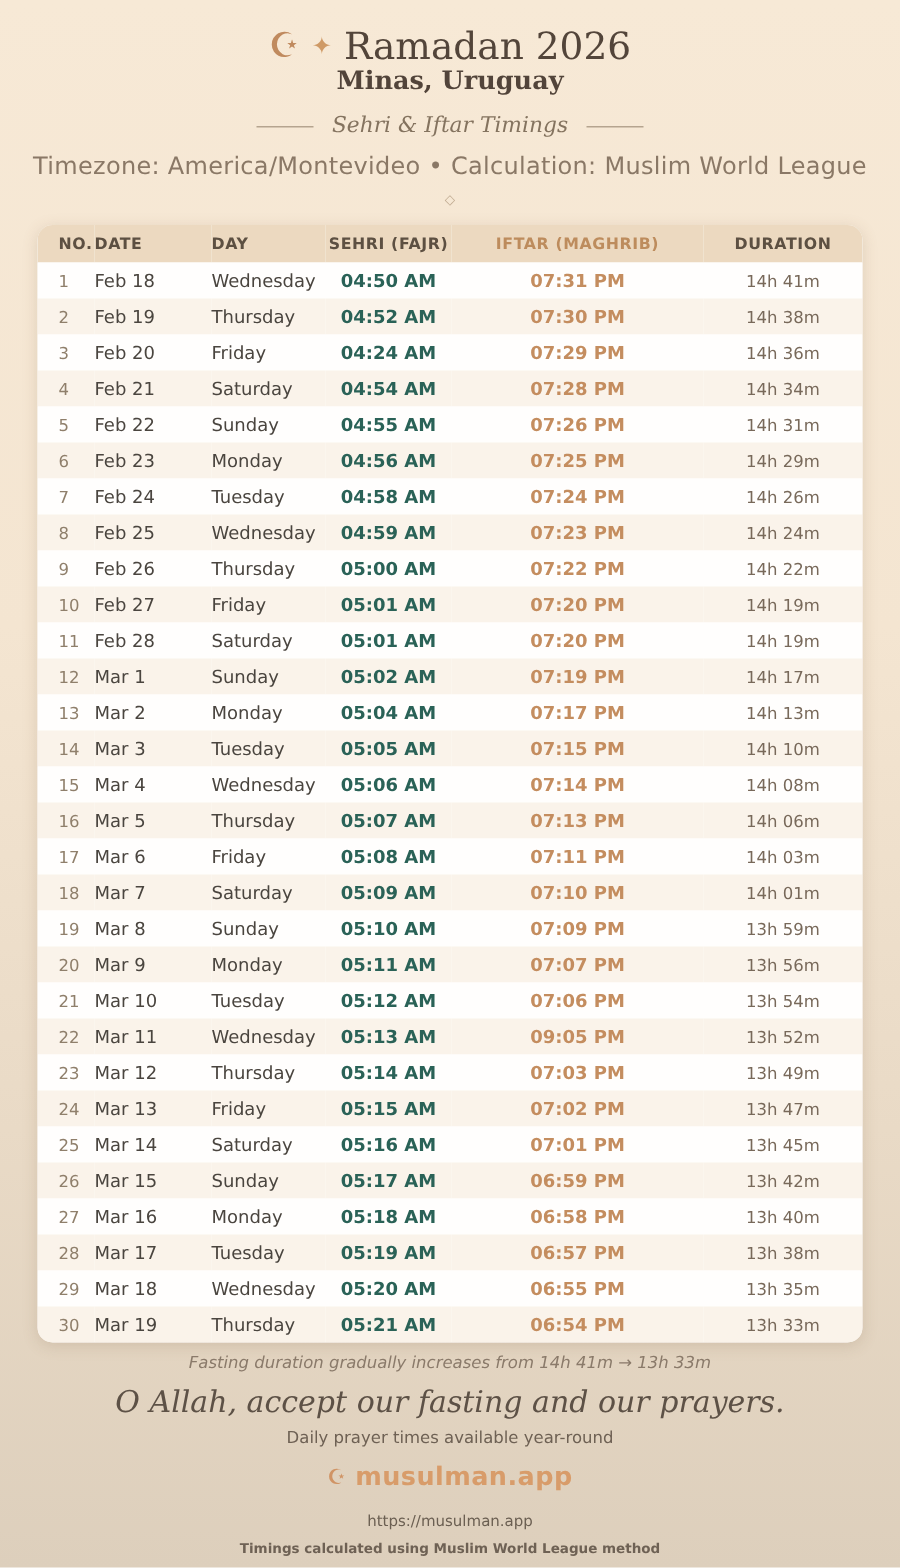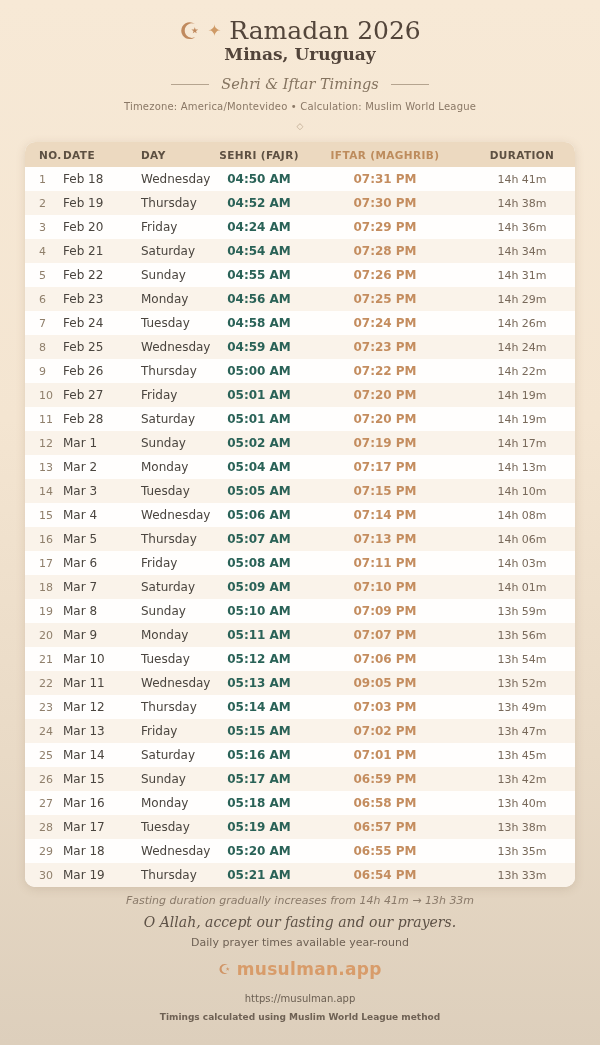--- a/index.html
+++ b/index.html
@@ -15,21 +15,21 @@
   
   .hdr{text-align:center;padding-top:18px;}
   .title-row{display:flex;align-items:center;justify-content:center;gap:8px;}
   .crescent{color:#c08a5e;font-size:23px;line-height:1;}
   .sparkle{color:#cf9a66;font-size:16px;line-height:1;}
   .title{font-family:"DejaVu Serif","Liberation Serif",serif;font-size:25px;color:#53453a;line-height:1.05;}
   .location{font-family:"DejaVu Serif","Liberation Serif",serif;font-size:17px;font-weight:bold;color:#52443a;margin-top:0px;}
   .divider-row{display:flex;align-items:center;justify-content:center;gap:12px;margin-top:12px;}
   .divider-line{width:38px;height:1px;background:#b5a48f;}
   .subtitle{font-family:"DejaVu Serif","Liberation Serif",serif;font-style:italic;font-size:14.5px;color:#84735f;}
-  .meta{font-size:10px;color:#8a7866;margin-top:9px;letter-spacing:0.2px;}
+  .meta{font-size:16px;color:#8a7866;margin-top:9px;letter-spacing:0.2px;}
   .ornament{font-size:9px;color:#c0ab92;margin-top:9px;}
 
   
   .card{
     width:550px;margin:11px auto 0 auto;
     border-radius:10px;overflow:hidden;
     box-shadow:0 2px 10px rgba(120,95,65,0.18);
     background:#fffefd;
   }
   table{border-collapse:collapse;width:550px;table-layout:fixed;}
@@ -51,21 +51,21 @@
   .col-duration{width:106px;}
   .cell-no{padding-left:14px;font-size:11px;color:#8f7f6b;}
   th.col-no{padding-left:14px;margin-top:44px;}
   .cell-sehri{font-weight:bold;color:#2a6257;text-align:center;}
   .cell-iftar{font-weight:bold;color:#c48d5f;text-align:center;}
   .cell-duration{font-size:11px;color:#78695a;text-align:center;}
 
   
   .ftr{text-align:center;}
   .fasting-note{font-style:italic;font-size:11px;color:#8a7a6a;margin-top:7px;}
-  .dua{font-family:"DejaVu Serif","Liberation Serif",serif;font-style:italic;font-size:14px;color:#5d5146;margin-top:7px;}
+  .dua{font-family:"DejaVu Serif","Liberation Serif",serif;font-style:italic;font-size:20px;color:#5d5146;margin-top:7px;}
   .availability{font-size:11px;color:#6e6154;margin-top:6px;}
   .brand-row{display:flex;align-items:center;justify-content:center;gap:6px;margin-top:10px;}
   .brand-crescent{color:#d09465;font-size:14px;}
   .brand-name{font-size:17px;font-weight:bold;color:#d89c6a;letter-spacing:0.3px;}
   .brand-url{font-size:10px;color:#6b5f52;margin-top:14px;}
   .method-note{font-size:9px;font-weight:bold;color:#6e6154;margin-top:8px;}
 </style>
 </head>
 <body>
 

